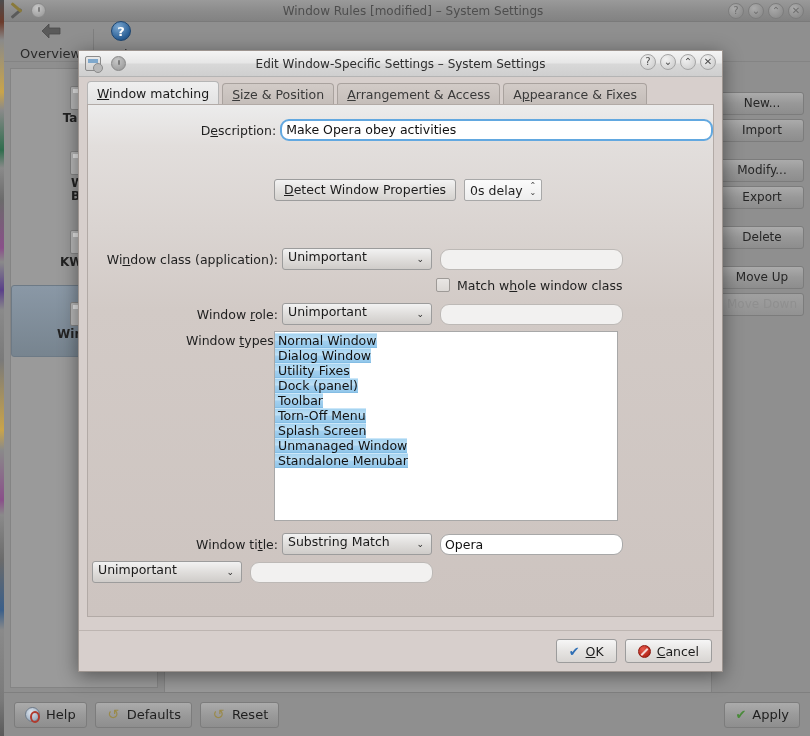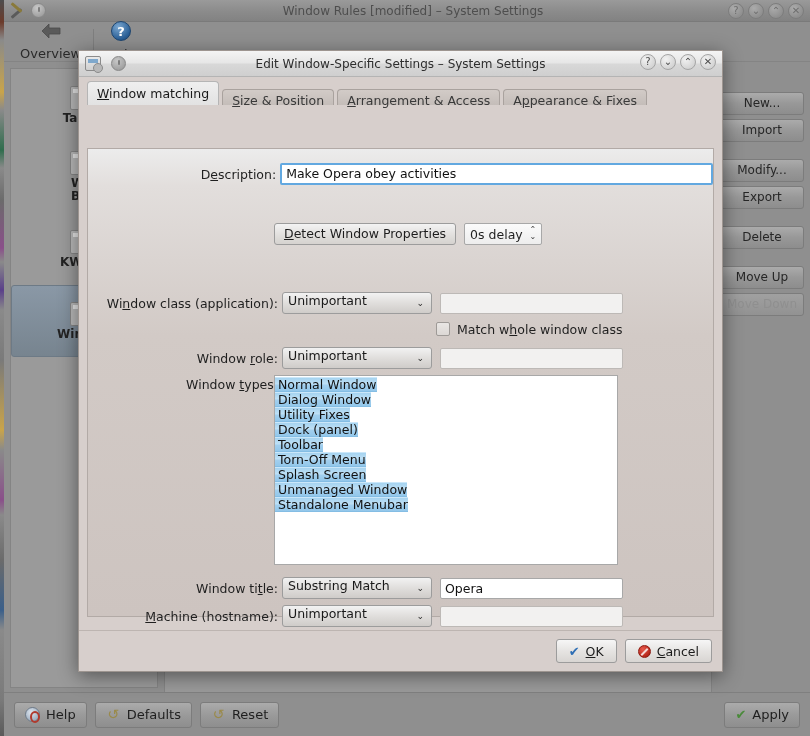--- a/index.html
+++ b/index.html
@@ -195,48 +195,47 @@
     content:""; position:absolute; right:-3px; bottom:-3px; width:8px; height:8px;
     background:#b8b8b8; border:1px solid #8b8b8b; border-radius:50%;
   }
 
   
   #dlg-tabs {
     position:absolute; left:8px; top:30px; right:8px; height:24px;
     display:flex; align-items:flex-end; gap:3px;
   }
   .tab {
-    height:16px; padding:0 9px; line-height:21px; font-size:12.5px;
+    height:22px; padding:0 9px; line-height:21px; font-size:12.5px;
     border:1px solid #a9a29e; border-bottom:none;
     border-radius:4px 4px 0 0;
     background: linear-gradient(to bottom, #d2cbc7, #c4bdb9);
     color:#3a3a3a;
   }
   .tab.active {
     background: linear-gradient(to bottom, #efefef, #e2e2e2);
     color:#1a1a1a; height:24px; line-height:23px;
     border-color:#b5b5b5;
   }
   .tab u { text-decoration: underline; }
 
   
   #tab-page {
     position:absolute; left:8px; top:53px; right:8px; bottom:54px;
     background: linear-gradient(to bottom, #ececec 0%, #e2dedc 8%, #d2cac6 40%, #cdc4c0 100%);
     border:1px solid #b2aaa6;
-    margin-top:44px;
   }
 
   .frow { display:flex; align-items:center; position:absolute; }
   .flabel { font-size:12.5px; color:#1f1f1f; text-align:right; }
   .flabel u { text-decoration: underline; }
 
   .txtinput {
     height:21px; background:#ffffff; border:1px solid #a8a8a8;
-    border-radius:2px; font-size:12.5px; color:#111; padding:0 4px;
+    border-radius:9px; font-size:12.5px; color:#111; padding:0 4px;
     line-height:19px;
   }
   .txtinput.focused { border:2px solid #62a8e0; height:22px; line-height:18px; }
   .txtinput.readonly { background:#f2f1f0; border:1px solid #bdb9b6; }
 
   .pbtn {
     height:22px; padding:0 9px; font-size:12.5px; color:#1d1d1d;
     border:1px solid #9c9c9c; border-radius:3px;
     background: linear-gradient(to bottom, #f3f3f3, #e3e1df 50%, #d5d2cf);
     line-height:20px;
@@ -482,21 +481,20 @@
     <div class="frow" style="left:0; top:428px; width:100%;">
       <span class="flabel" style="width:190px;">Window ti<u>t</u>le:</span>
       <span class="combo" style="margin-left:4px;">
         <span>Substring Match</span>
         <span class="caret">⌄</span>
       </span>
       <span class="txtinput" style="width:183px; margin-left:8px;">Opera</span>
     </div>
 
     <div class="frow" style="left:0; top:456px; width:100%;">
-      <span class="flabel" style="width:190px;"><u>M</u>achine (hostname):</span>
       <span class="combo" style="margin-left:4px;">
         <span>Unimportant</span>
         <span class="caret">⌄</span>
       </span>
       <span class="txtinput readonly" style="width:183px; margin-left:8px;"></span>
     </div>
 
   </div>
 
   <div id="dlg-sep"></div>

